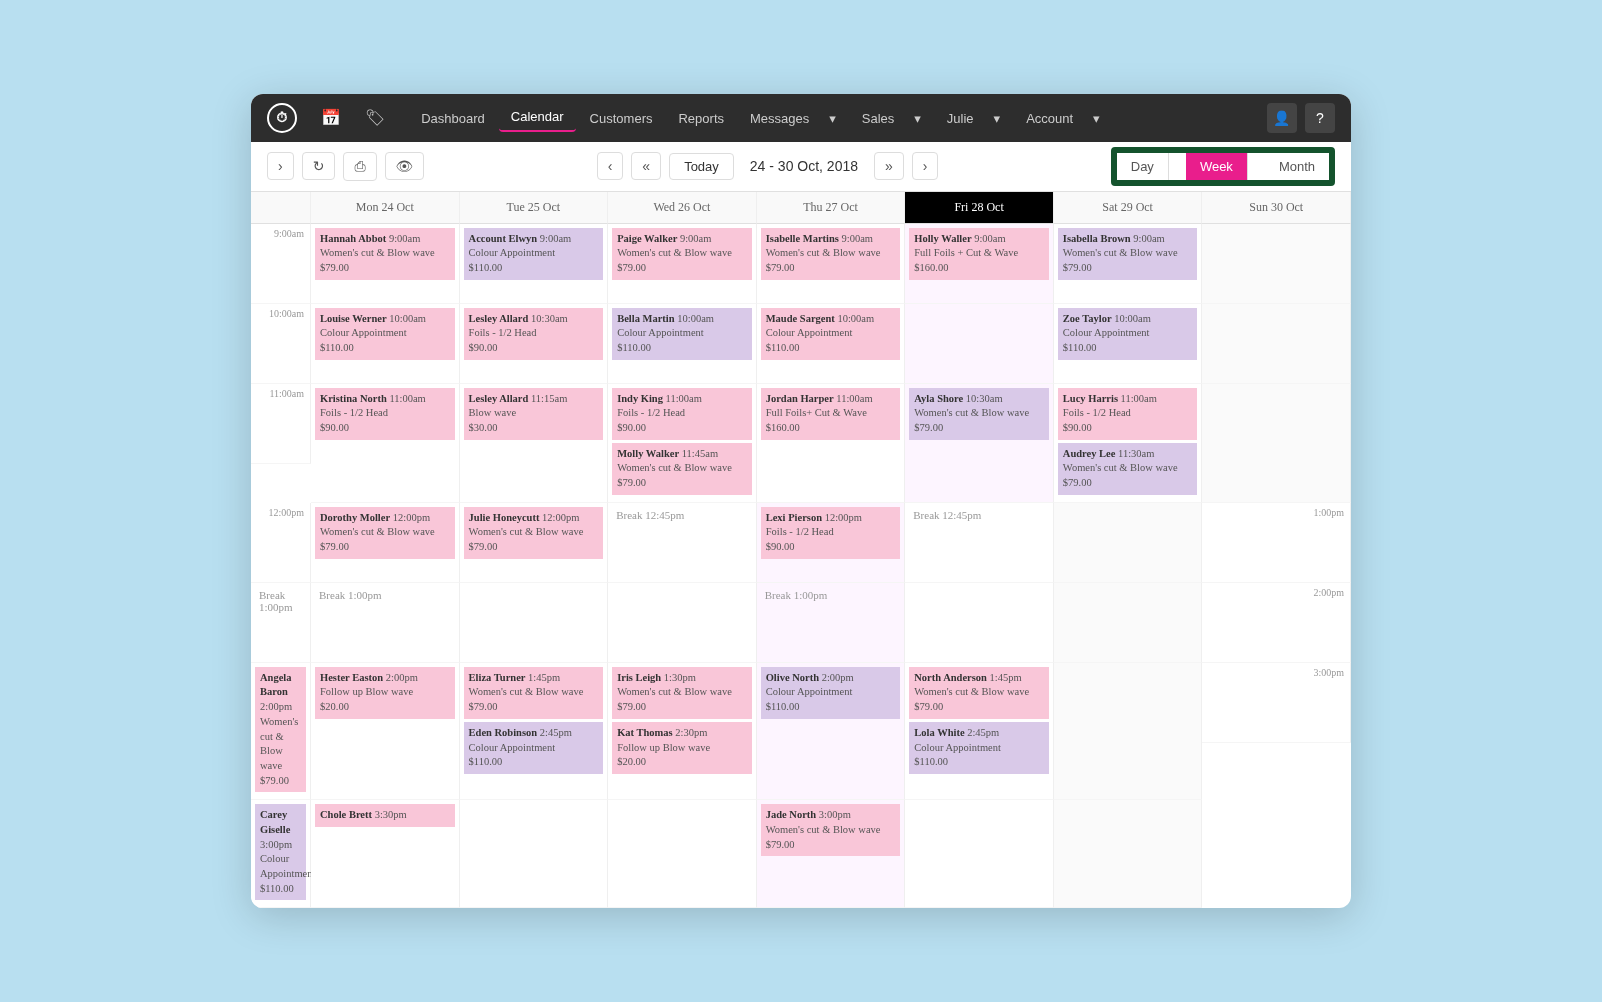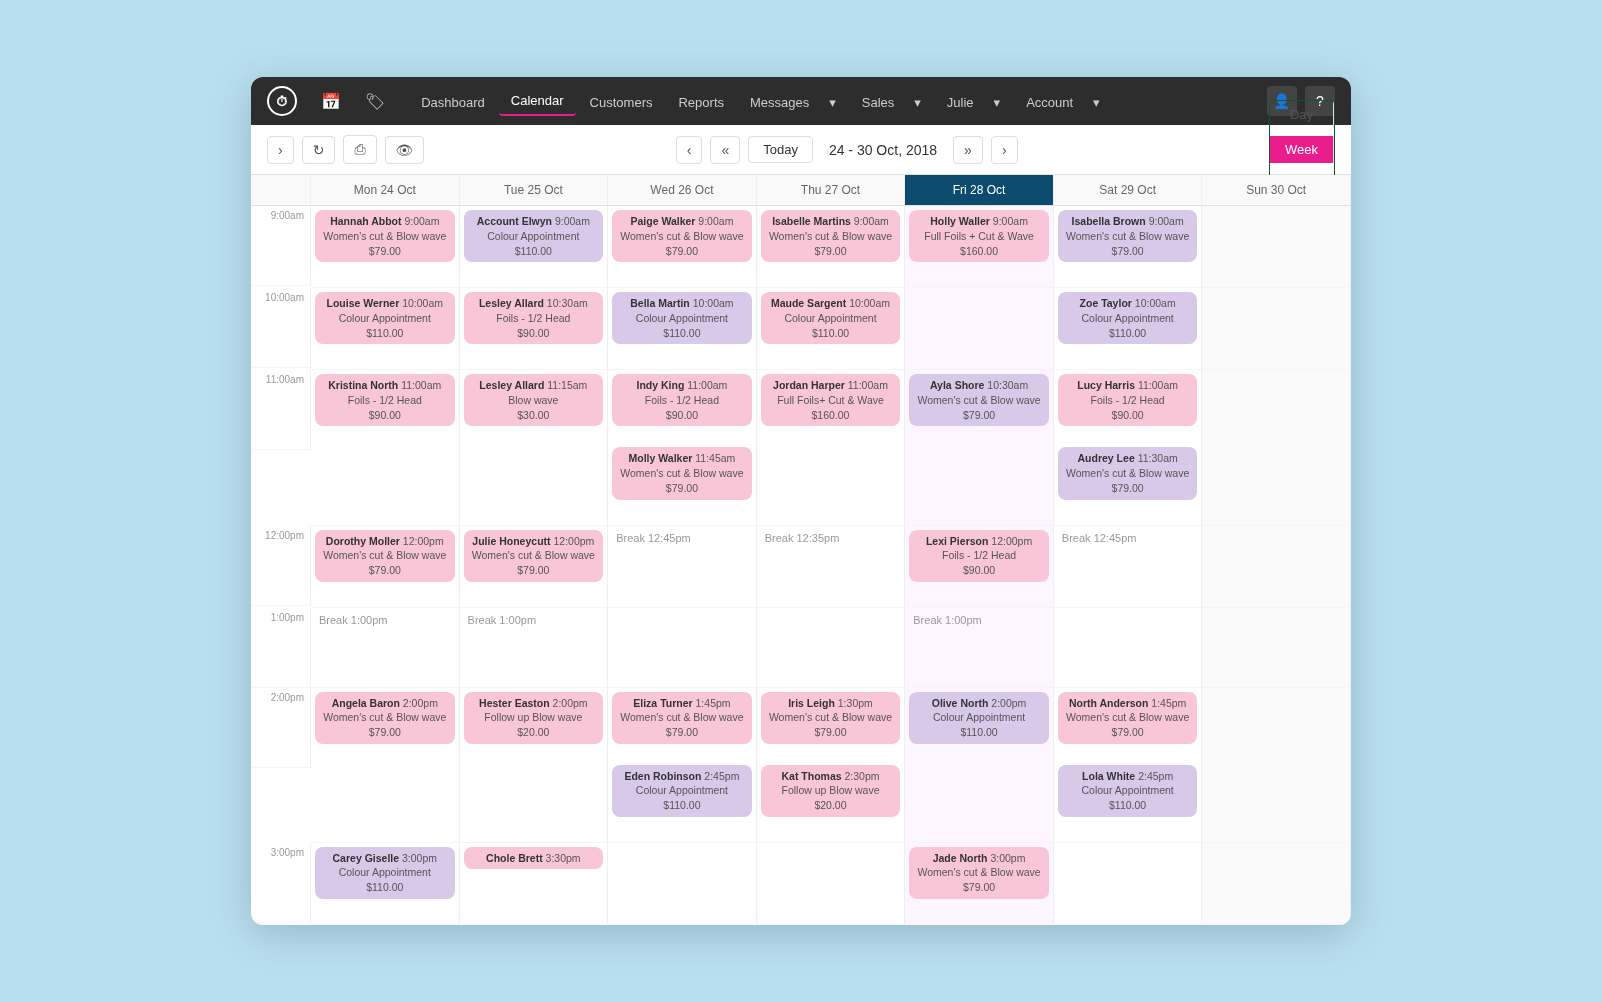--- a/index.html
+++ b/index.html
@@ -70,47 +70,47 @@
     }
     .toolbar-spacer { flex: 1; }
     .nav-date-controls { display: flex; align-items: center; gap: 8px; }
     .today-btn {
       background: none; border: 1px solid #ddd; border-radius: 4px;
       padding: 5px 14px; cursor: pointer; font-size: 13px; color: #333;
       font-weight: 500;
       text-align: right;
     }
     .date-range { font-size: 14px; color: #333; font-weight: 500; padding: 0 8px; }
-    .view-btns { display: flex; gap: 8px; border: 1px solid #14532d; border-radius: 4px; overflow: hidden; flex-direction: column; }
+    .view-btns { display: flex; gap: 17px; border: 6px solid #14532d; border-radius: 4px; overflow: hidden; }
     .view-btn {
       background: none; border: none; padding: 6px 14px; cursor: pointer;
       font-size: 13px; color: #555; border-right: 1px solid #ddd;
     }
     .view-btn:last-child { border-right: none; }
     .view-btn.active { background: #e91e8c; color: #fff; }
     
-    .calendar-wrapper { overflow-x: auto; }
+    .calendar-wrapper { overflow-x: auto; font-family: Liberation Serif, serif; }
     .calendar-grid {
       display: grid;
       grid-template-columns: 60px repeat(7, 1fr);
       width: 100%;
       min-width: 800px;
     }
     .cal-header {
       background: #f9f9f9;
       border-bottom: 1px solid #e0e0e0;
       padding: 8px 6px;
       text-align: center;
       font-size: 12px;
       color: #666;
       font-weight: 500;
       border-right: 1px solid #efefef;
     }
     .cal-header.today-header {
-      background: #0c4a6e;
+      background: #000000;
       color: #fff;
       border-radius: 0;
     }
     .cal-header-empty { background: #f9f9f9; border-bottom: 1px solid #e0e0e0; }
     .time-col { 
       border-right: 1px solid #efefef;
       font-size: 10px;
       color: #999;
       text-align: right;
       padding: 4px 6px 0 0;
@@ -125,27 +125,26 @@
       border-bottom: 1px solid #f5f5f5;
       padding: 4px;
       min-height: 80px;
       vertical-align: top;
       position: relative;
       background: #fff;
     }
     .cal-cell.sunday { background: #fafafa; }
     .cal-cell.today-col { background: #fdf5ff; }
     .appt {
-      border-radius: 8px;
+      border-radius: 0;
       padding: 4px 5px;
-      margin-bottom: 21px;
+      margin-bottom: 3px;
       font-size: 10.5px;
       line-height: 1.4;
       cursor: pointer;
-      text-align: center;
     }
     .appt-pink { background: #f9c6d8; }
     .appt-purple { background: #d9c9e8; }
     .appt-name { font-weight: 600; color: #333; }
     .appt-detail { color: #555; }
     .break-text { color: #999; font-size: 11px; padding: 2px 4px; }
   </style>
 </head>
 <body>
 
@@ -325,23 +324,20 @@
         </div>
       </div>
       <div class="cal-cell">
         <div class="appt appt-pink">
           <span class="appt-name">Julie Honeycutt</span> <span class="appt-detail">12:00pm<br>Women's cut &amp; Blow wave<br>$79.00</span>
         </div>
       </div>
       <div class="cal-cell">
         <div class="break-text">Break 12:45pm</div>
       </div>
-      <div class="cal-cell">
-        <div class="break-text">Break 12:35pm</div>
-      </div>
       <div class="cal-cell today-col">
         <div class="appt appt-pink">
           <span class="appt-name">Lexi Pierson</span> <span class="appt-detail">12:00pm<br>Foils - 1/2 Head<br>$90.00</span>
         </div>
       </div>
       <div class="cal-cell">
         <div class="break-text">Break 12:45pm</div>
       </div>
       <div class="cal-cell sunday"></div>
 

